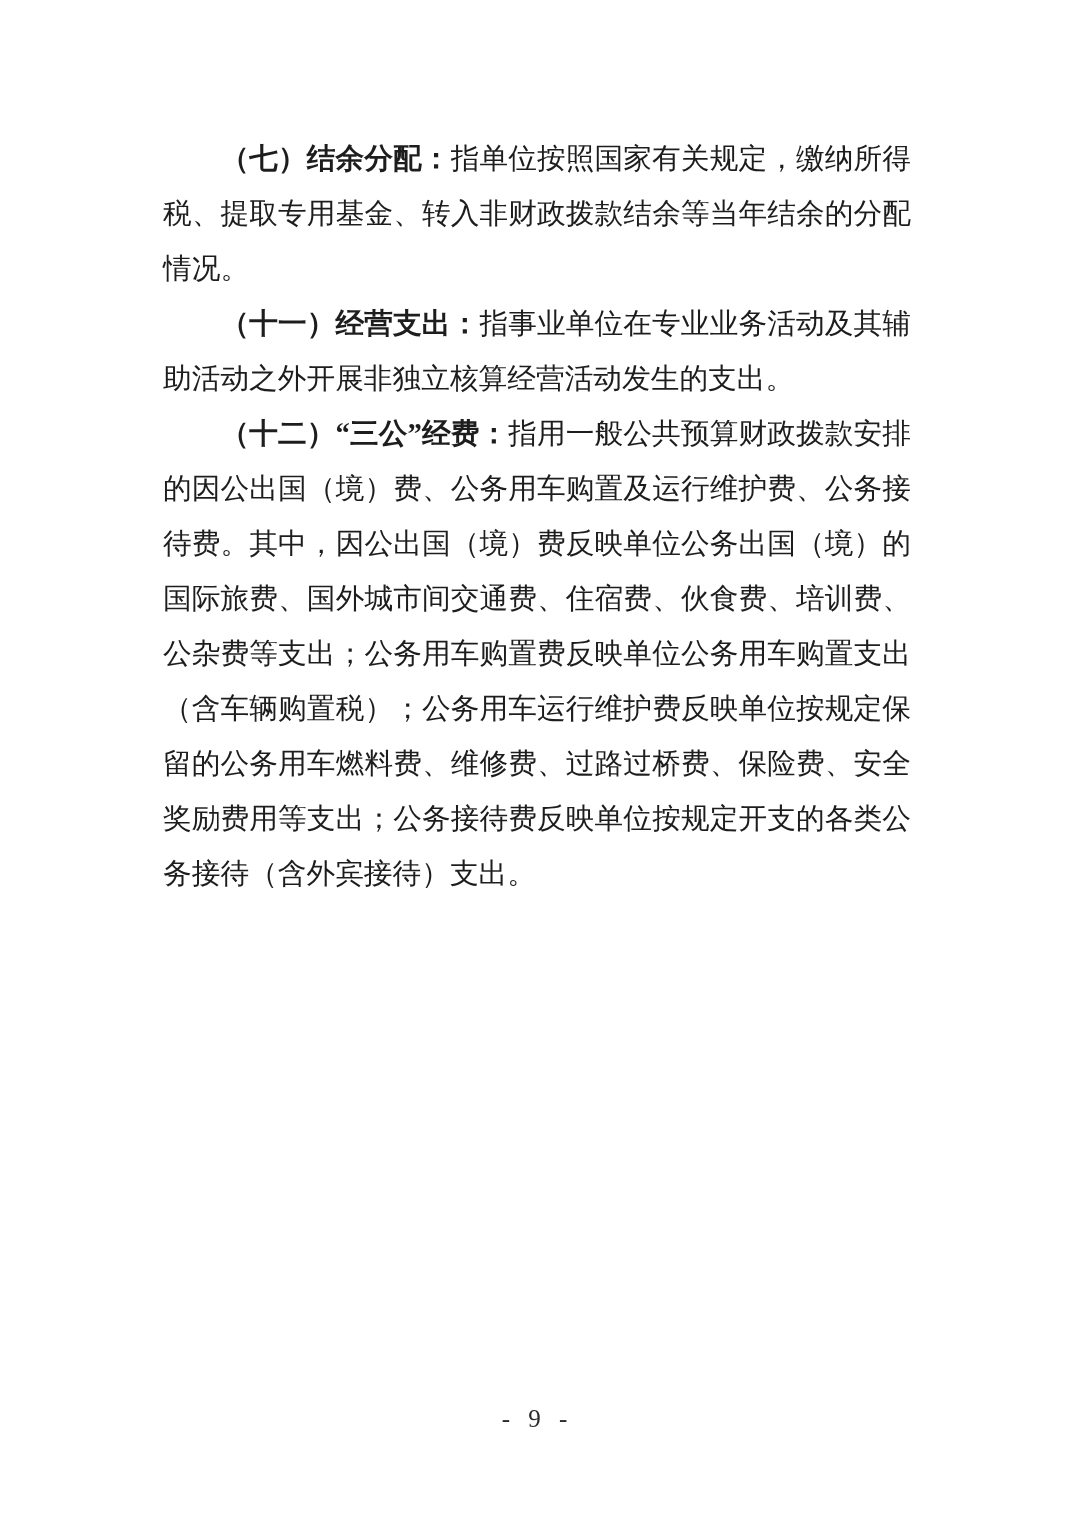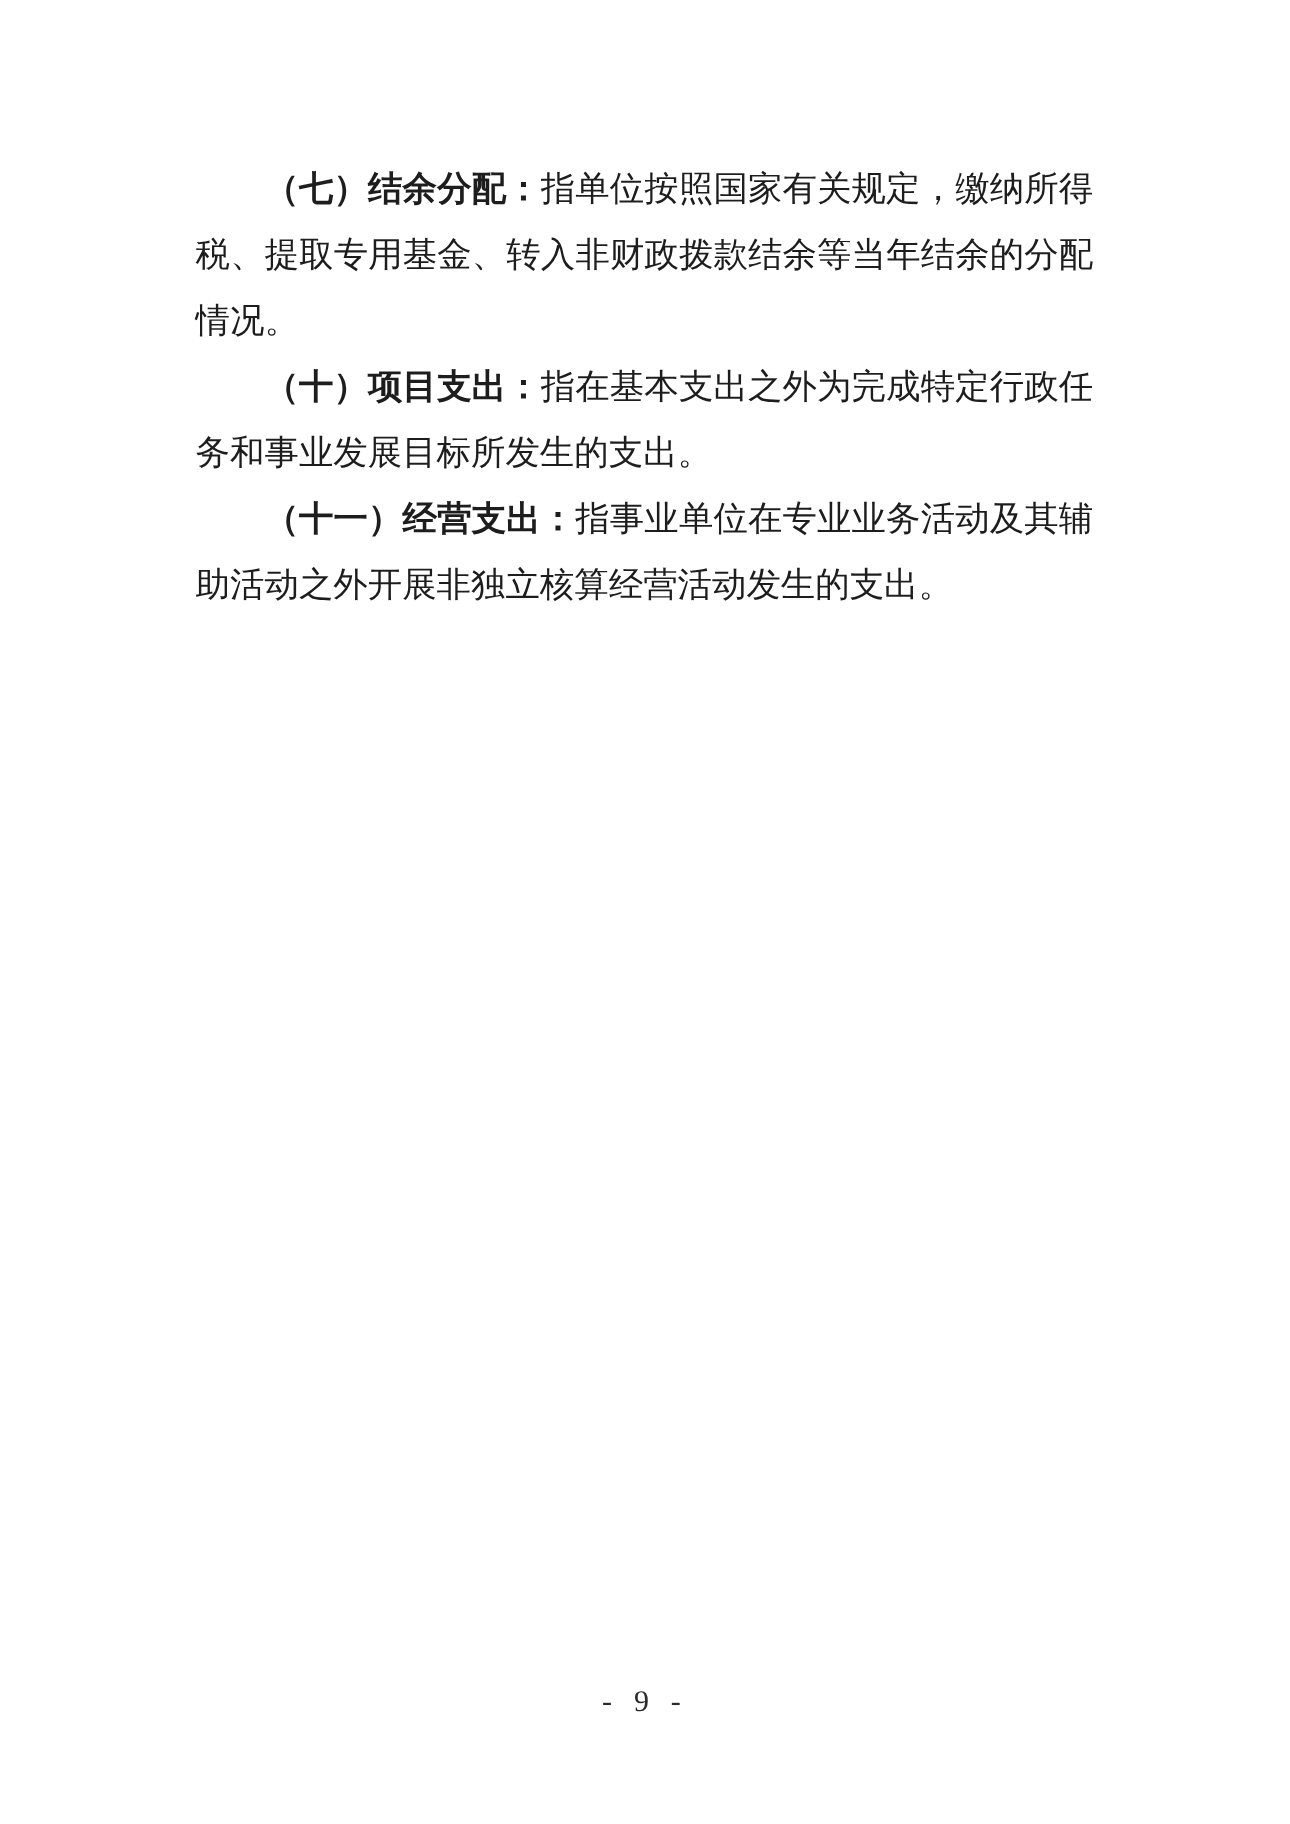--- a/index.html
+++ b/index.html
@@ -49,21 +49,21 @@
 </head>
 <body>
 
 <div class="page">
   <div class="content">
 
     <p class="para"><span class="head">（七）结余分配：</span><span>指单位按照国家有关规定，缴纳所得税、提取专用基金、转入非财政拨款结余等当年结余的分配情况。</span></p>
 
 
 
-    <p class="para"><span class="head">（十）项目支出：</span><span>指在基本支出之外为完成特定行政任务和事业发展目标所发生的支出。</span></p>
 
     <p class="para"><span class="head">（十一）经营支出：</span><span>指事业单位在专业业务活动及其辅助活动之外开展非独立核算经营活动发生的支出。</span></p>
 
+    <p class="para"><span class="head">（十二）“三公”经费：</span><span>指用一般公共预算财政拨款安排的因公出国（境）费、公务用车购置及运行维护费、公务接待费。其中，因公出国（境）费反映单位公务出国（境）的国际旅费、国外城市间交通费、住宿费、伙食费、培训费、公杂费等支出；公务用车购置费反映单位公务用车购置支出（含车辆购置税）；公务用车运行维护费反映单位按规定保留的公务用车燃料费、维修费、过路过桥费、保险费、安全奖励费用等支出；公务接待费反映单位按规定开支的各类公务接待（含外宾接待）支出。</span></p>
 
   </div>
 
   <div class="footer">- 9 -</div>
 </div>
 
 </body></html>

